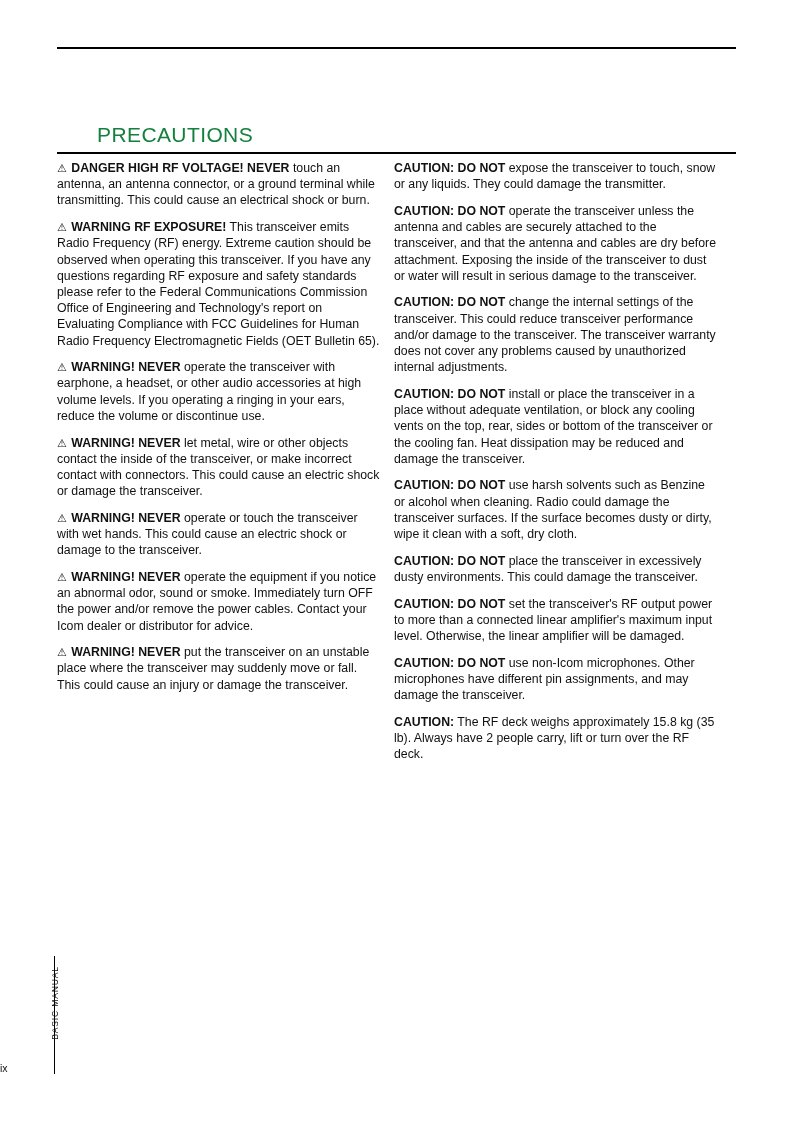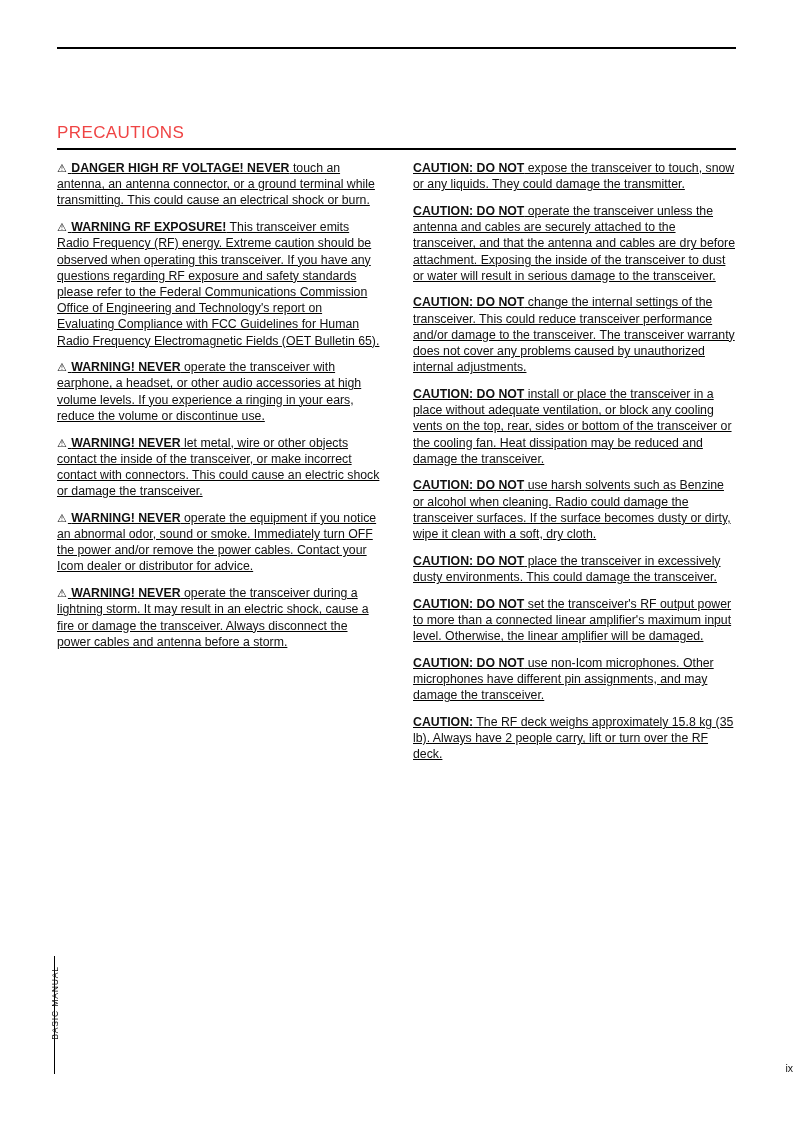--- a/index.html
+++ b/index.html
@@ -29,40 +29,40 @@
     height: 2px;
     background: #000;
   }
   .title-wrap {
     position: absolute;
     left: 57px;
     top: 123px;
     width: 679px;
   }
   .page-title {
-    font-size: 17px;
+    font-size: 21px;
     letter-spacing: 0.4px;
     font-weight: 400;
-    color: #ef4444;
+    color: #15803d;
     padding-bottom: 3px;
+    margin-left: 40px;
   }
   .title-rule {
     width: 679px;
     height: 1.5px;
     background: #000;
     margin-top: 2px;
   }
   .columns {
     position: absolute;
     left: 57px;
     top: 160px;
     width: 679px;
     display: flex;
-    gap: 33px;
-    text-decoration: underline;
+    gap: 14px;
   }
   .col {
     width: 323px;
   }
   .para {
     font-size: 12.3px;
     line-height: 16.2px;
     text-align: left;
     margin-bottom: 10.5px;
     color: #111;
@@ -97,45 +97,46 @@
     font-size: 8.6px;
     letter-spacing: 0.8px;
     color: #111;
     white-space: nowrap;
   }
   .page-number {
     position: absolute;
     left: 0;
     top: 1062px;
     width: 793px;
-    text-align: right;
+    text-align: left;
     font-size: 10.5px;
     color: #111;
   }
 </style>
 </head>
 <body>
 
 <div class="page">
 
   <div class="top-rule"></div>
 
   <div class="title-wrap">
     <div class="page-title">PRECAUTIONS</div>
     <div class="title-rule"></div>
   </div>
 
   <div class="columns">
     <div class="col" id="left-column">
         <div class="para"><span class="warn-icon">⚠</span> <span class="lead">DANGER HIGH RF VOLTAGE! NEVER</span><span> touch an antenna, an antenna connector, or a ground terminal while transmitting. This could cause an electrical shock or burn.</span></div>
         <div class="para"><span class="warn-icon">⚠</span> <span class="lead">WARNING RF EXPOSURE!</span><span> This transceiver emits Radio Frequency (RF) energy. Extreme caution should be observed when operating this transceiver. If you have any questions regarding RF exposure and safety standards please refer to the Federal Communications Commission Office of Engineering and Technology's report on Evaluating Compliance with FCC Guidelines for Human Radio Frequency Electromagnetic Fields (OET Bulletin 65).</span></div>
-        <div class="para"><span class="warn-icon">⚠</span> <span class="lead">WARNING! NEVER</span><span> operate the transceiver with earphone, a headset, or other audio accessories at high volume levels. If you experience a ringing in your ears, reduce the volume or discontinue use.</span></div>
+        <div class="para"><span class="warn-icon">⚠</span> <span class="lead">WARNING! NEVER</span><span> operate the transceiver with earphone, a headset, or other audio accessories at high volume levels. If you operating a ringing in your ears, reduce the volume or discontinue use.</span></div>
         <div class="para"><span class="warn-icon">⚠</span> <span class="lead">WARNING! NEVER</span><span> let metal, wire or other objects contact the inside of the transceiver, or make incorrect contact with connectors. This could cause an electric shock or damage the transceiver.</span></div>
+        <div class="para"><span class="warn-icon">⚠</span> <span class="lead">WARNING! NEVER</span><span> operate or touch the transceiver with wet hands. This could cause an electric shock or damage to the transceiver.</span></div>
         <div class="para"><span class="warn-icon">⚠</span> <span class="lead">WARNING! NEVER</span><span> operate the equipment if you notice an abnormal odor, sound or smoke. Immediately turn OFF the power and/or remove the power cables. Contact your Icom dealer or distributor for advice.</span></div>
-        <div class="para"><span class="warn-icon">⚠</span> <span class="lead">WARNING! NEVER</span><span> operate the transceiver during a lightning storm. It may result in an electric shock, cause a fire or damage the transceiver. Always disconnect the power cables and antenna before a storm.</span></div>
+        <div class="para"><span class="warn-icon">⚠</span> <span class="lead">WARNING! NEVER</span><span> put the transceiver on an unstable place where the transceiver may suddenly move or fall. This could cause an injury or damage the transceiver.</span></div>
       </div>
     <div class="col" id="right-column">
         <div class="para"><span class="lead">CAUTION: DO NOT</span><span> expose the transceiver to touch, snow or any liquids. They could damage the transmitter.</span></div>
         <div class="para"><span class="lead">CAUTION: DO NOT</span><span> operate the transceiver unless the antenna and cables are securely attached to the transceiver, and that the antenna and cables are dry before attachment. Exposing the inside of the transceiver to dust or water will result in serious damage to the transceiver.</span></div>
         <div class="para"><span class="lead">CAUTION: DO NOT</span><span> change the internal settings of the transceiver. This could reduce transceiver performance and/or damage to the transceiver. The transceiver warranty does not cover any problems caused by unauthorized internal adjustments.</span></div>
         <div class="para"><span class="lead">CAUTION: DO NOT</span><span> install or place the transceiver in a place without adequate ventilation, or block any cooling vents on the top, rear, sides or bottom of the transceiver or the cooling fan. Heat dissipation may be reduced and damage the transceiver.</span></div>
         <div class="para"><span class="lead">CAUTION: DO NOT</span><span> use harsh solvents such as Benzine or alcohol when cleaning. Radio could damage the transceiver surfaces. If the surface becomes dusty or dirty, wipe it clean with a soft, dry cloth.</span></div>
         <div class="para"><span class="lead">CAUTION: DO NOT</span><span> place the transceiver in excessively dusty environments. This could damage the transceiver.</span></div>
         <div class="para"><span class="lead">CAUTION: DO NOT</span><span> set the transceiver's RF output power to more than a connected linear amplifier's maximum input level. Otherwise, the linear amplifier will be damaged.</span></div>
         <div class="para"><span class="lead">CAUTION: DO NOT</span><span> use non-Icom microphones. Other microphones have different pin assignments, and may damage the transceiver.</span></div>

